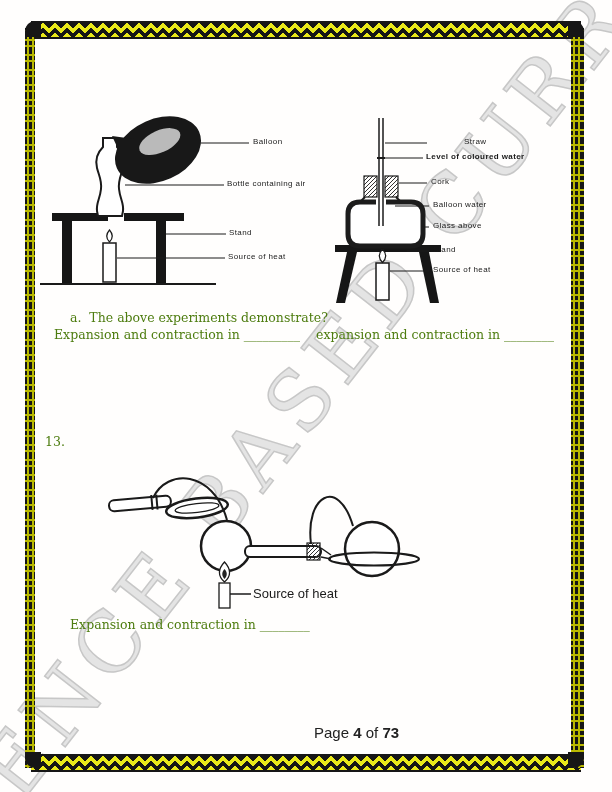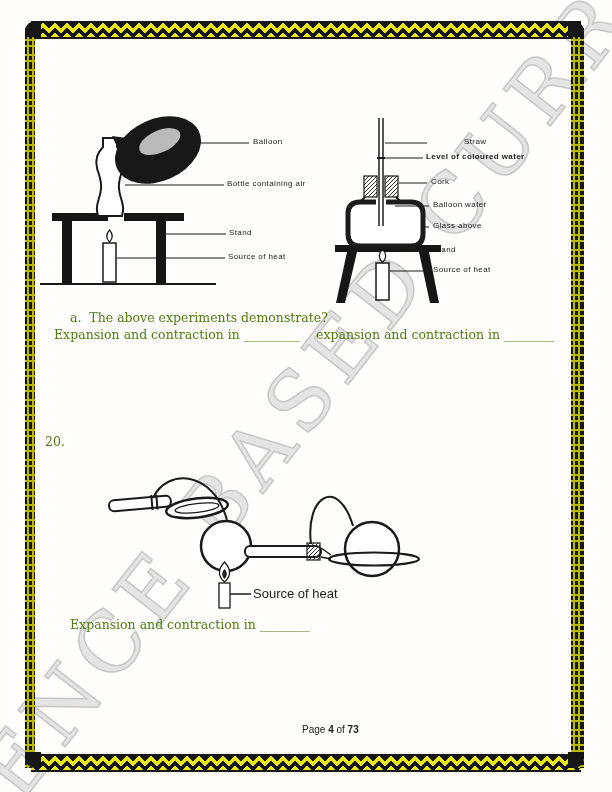--- a/index.html
+++ b/index.html
@@ -35,22 +35,22 @@
   .c-bl{left:25px;top:752px;border-bottom-left-radius:10px;}
   .c-br{left:568px;top:752px;border-bottom-right-radius:10px;}
   
   .layer{position:absolute;z-index:1;}
   .dlabel{position:absolute;font-family:"Liberation Sans", sans-serif;font-size:8px;
           letter-spacing:0.4px;white-space:nowrap;color:#1a1a1a;}
   .txt{position:absolute;font-size:12.5px;white-space:pre;color:#4d7c0f;}
   .blank{letter-spacing:0;}
   .heatlbl{position:absolute;font-family:"Liberation Sans", sans-serif;font-size:13px;
            white-space:nowrap;color:#1a1a1a;}
-  .footer{position:absolute;left:302px;top:724px;font-family:"Liberation Sans", sans-serif;
-          font-size:10px;color:#222;white-space:pre;}
+  .footer{position:absolute;left:314px;top:724px;font-family:"Liberation Sans", sans-serif;
+          font-size:15px;color:#222;white-space:pre;}
   .footer b{font-weight:bold;}
 </style>
 </head>
 <body>
 
 <div class="sheet">
 
   <div class="watermark">COMPETENCE BASED CURRICULUM</div>
 
   <div class="zz top"></div>
@@ -121,21 +121,21 @@
     <div class="dlabel" style="left:96px;top:67px;">Cork</div>
     <div class="dlabel" style="left:98px;top:90px;">Balloon water</div>
     <div class="dlabel" style="left:98px;top:111px;">Glass above</div>
     <div class="dlabel" style="left:98px;top:135px;">Stand</div>
     <div class="dlabel" style="left:98px;top:155px;">Source of heat</div>
   </div>
 
   <div class="txt" style="left:70px;top:310px;">a.  The above experiments demonstrate?</div>
   <div class="txt" style="left:54px;top:327px;text-align:right;"><span>Expansion and contraction in </span><span class="blank">_________</span><span style="display:inline-block;width:16px;"></span><span>expansion and contraction in </span><span class="blank">________</span></div>
 
-  <div class="txt" style="left:45px;top:434px;">20.</div>
+  <div class="txt" style="left:45px;top:434px;">13.</div>
 
   <div class="layer" style="left:95px;top:462px;width:345px;height:165px;">
     <svg width="345" height="165" viewBox="0 0 345 165">
       <defs>
         <pattern id="h3" patternUnits="userSpaceOnUse" width="4" height="4">
           <path d="M0,4 L4,0" stroke="#333" stroke-width="1"></path>
         </pattern>
       </defs>
 
       <g transform="rotate(-5 45 42)">

